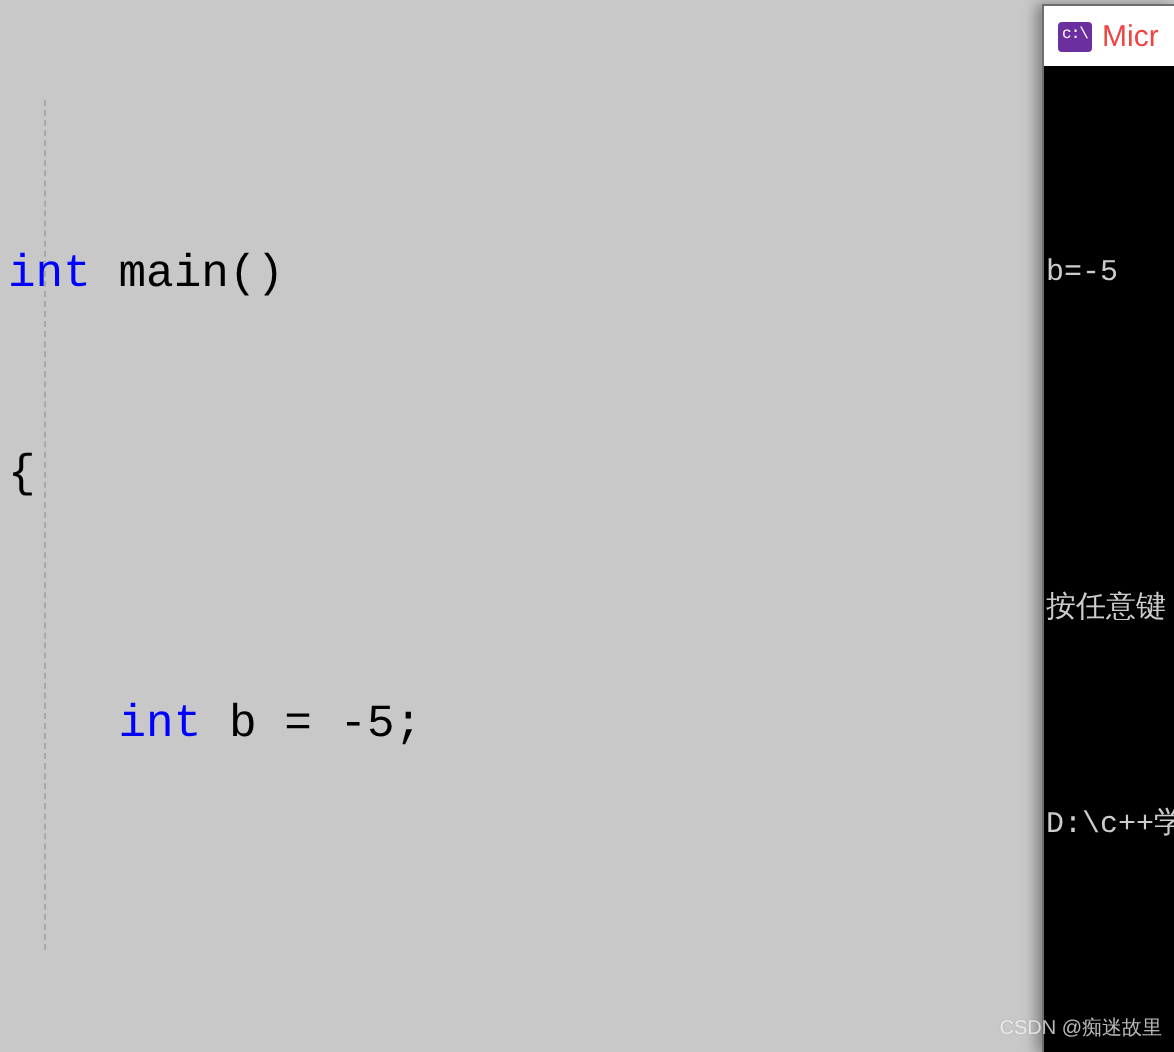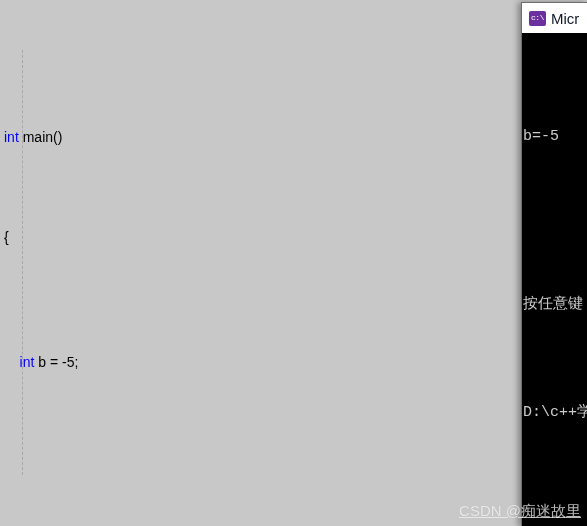--- a/index.html
+++ b/index.html
@@ -15,22 +15,22 @@
     font-family: "Liberation Serif", "DejaVu Serif", serif;
   }
 
   
   #editor {
     position: absolute;
     left: 0; top: 0;
     width: 587px;
     height: 526px;
     background: #c8c8c8;
-    font-family: Liberation Sans, sans-serif;
-    font-size: 14px;
+    font-family: Liberation Mono, monospace;
+    font-size: 23px;
     line-height: 25px;
     white-space: pre;
     overflow: hidden;
   }
   .code-line {
     height: 25px;
     line-height: 25px;
     padding-left: 4px;
     white-space: pre;
     position: relative;
@@ -87,21 +87,21 @@
   #console-icon span {
     color: #ffffff;
     font-size: 8px;
     font-family: "Liberation Mono", "DejaVu Sans Mono", monospace;
     letter-spacing: -0.5px;
     line-height: 1;
   }
   #console-title {
     font-family: "Liberation Sans", "DejaVu Sans", sans-serif;
     font-size: 15px;
-    color: #0f172a;
+    color: #ef4444;
     white-space: nowrap;
     overflow: hidden;
   }
   #console-body {
     padding: 6px 0 0 1px;
     font-family: "Liberation Mono", "DejaVu Sans Mono", monospace;
     font-size: 15px;
     line-height: 20px;
     color: #cccccc;
     white-space: pre;
@@ -109,26 +109,25 @@
   }
   .console-line { white-space: pre; overflow: hidden; height: 20px; margin-top: 48px; }
   .console-blank { height: 20px; }
 
   
   #watermark {
     position: absolute;
     right: 6px;
     bottom: 5px;
     font-family: "Liberation Sans", "DejaVu Sans", sans-serif;
-    font-size: 15px;
+    font-size: 10px;
     color: rgba(255,255,255,0.72);
     white-space: nowrap;
     z-index: 5;
     text-shadow: 0 0 1px rgba(0,0,0,0.15);
-    text-decoration: underline;
   }
 </style>
 </head>
 <body>
 
 <div id="editor">
 
   <div id="indent-guide"></div>
 
   <div class="code-line"><span class="kw">int</span><span class="plain"> </span><span class="plain">main</span><span class="plain">()</span></div>

